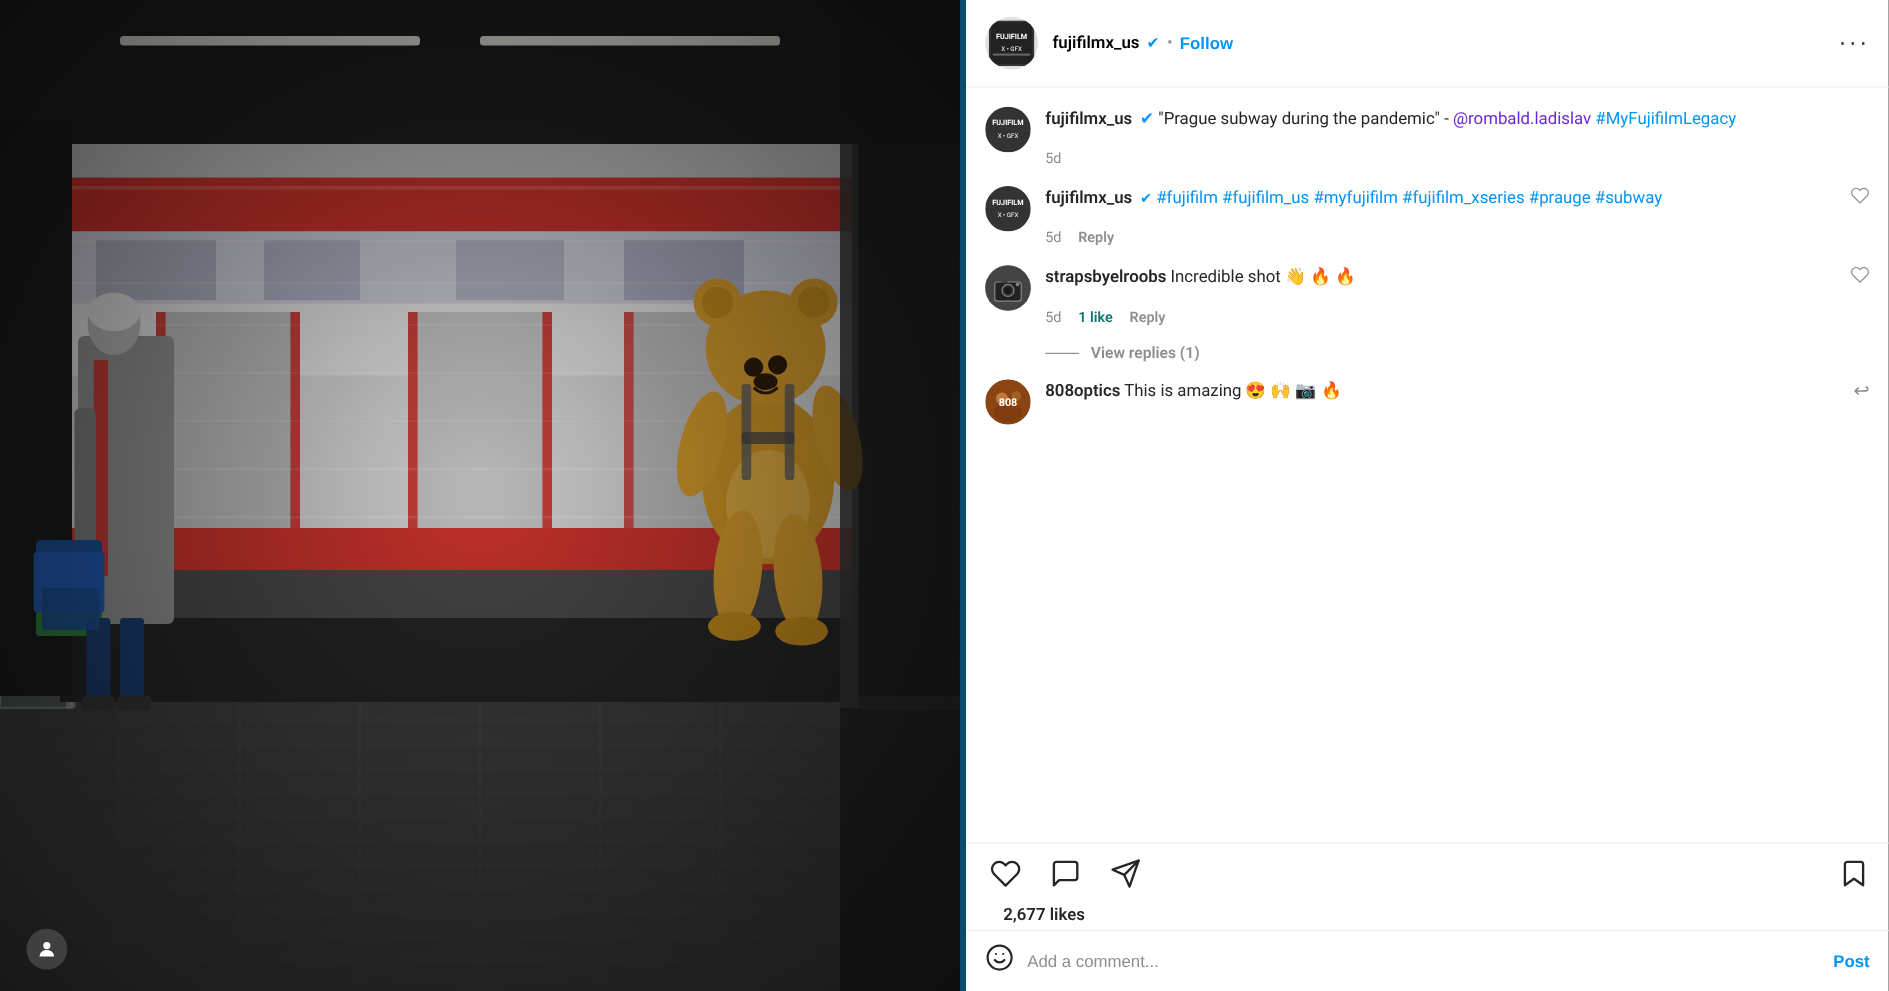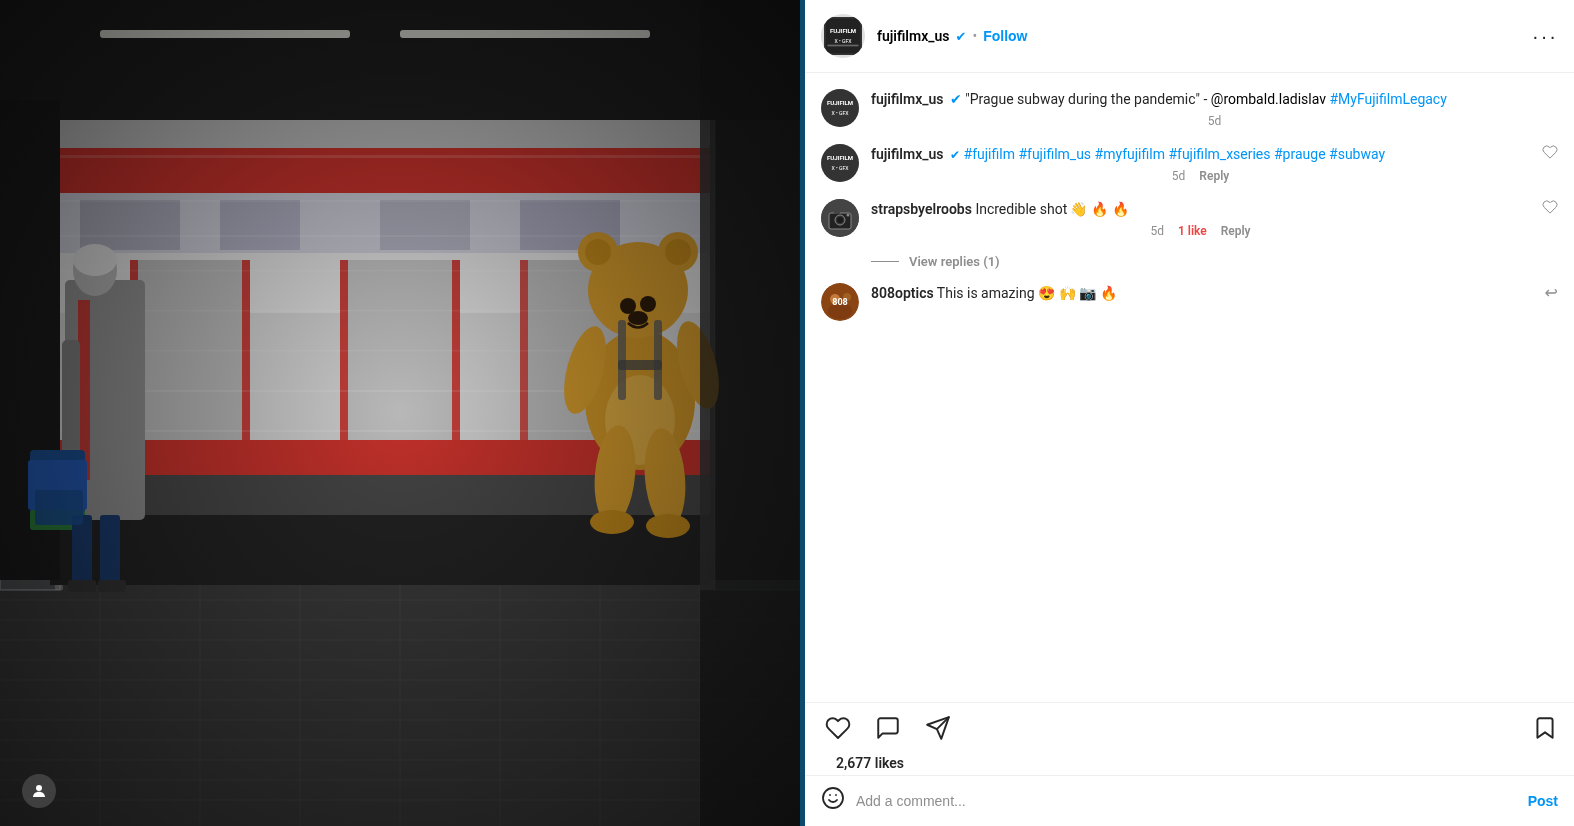--- a/index.html
+++ b/index.html
@@ -157,37 +157,36 @@
       font-weight: 600;
       color: #262626;
     }
     .comment-text .hashtag {
       color: #0095f6;
       text-align: right;
     }
     .comment-meta {
       display: flex;
       gap: 14px;
-      margin-top: 4px;
-      align-items: center;
-      justify-content: center;
+      margin-top: 15px;
+      align-items: center;
     }
     .comment-time {
       font-size: 12px;
       color: #8e8e8e;
     }
     .reply-link {
       font-size: 12px;
       font-weight: 600;
       color: #8e8e8e;
       cursor: pointer;
     }
     .likes-count {
       font-size: 12px;
-      color: #ef4444;
+      color: #0f766e;
       font-weight: 600;
     }
     .comment-like {
       margin-left: auto;
       cursor: pointer;
       font-size: 14px;
       color: #8e8e8e;
     }
 
     .view-replies-row {
@@ -489,21 +488,21 @@
         <svg width="38" height="38" viewBox="0 0 44 44" xmlns="http://www.w3.org/2000/svg">
           <rect width="44" height="44" fill="#333"></rect>
           <text x="22" y="18" text-anchor="middle" fill="white" font-size="7" font-weight="bold">FUJIFILM</text>
           <text x="22" y="30" text-anchor="middle" fill="white" font-size="6">X • GFX</text>
         </svg>
       </div>
       <div class="comment-body">
         <div class="comment-text">
           <span class="username-link">fujifilmx_us</span>
           <span style="color:#0095f6; margin-left:3px;">✔</span>
-          <span> "Prague subway during the pandemic" - <span style="color:#000000;">@rombald.ladislav</span> <span style="color:#0095f6;">#MyFujifilmLegacy</span></span>
+          <span> "Prague subway during the pandemic" - <span style="color:#6d28d9;">@rombald.ladislav</span> <span style="color:#0095f6;">#MyFujifilmLegacy</span></span>
         </div>
         <div class="comment-meta">
           <span class="comment-time">5d</span>
         </div>
       </div>
     </div>
 
     <div class="comment-row">
       <div class="comment-avatar">
         <svg width="38" height="38" viewBox="0 0 44 44" xmlns="http://www.w3.org/2000/svg">

